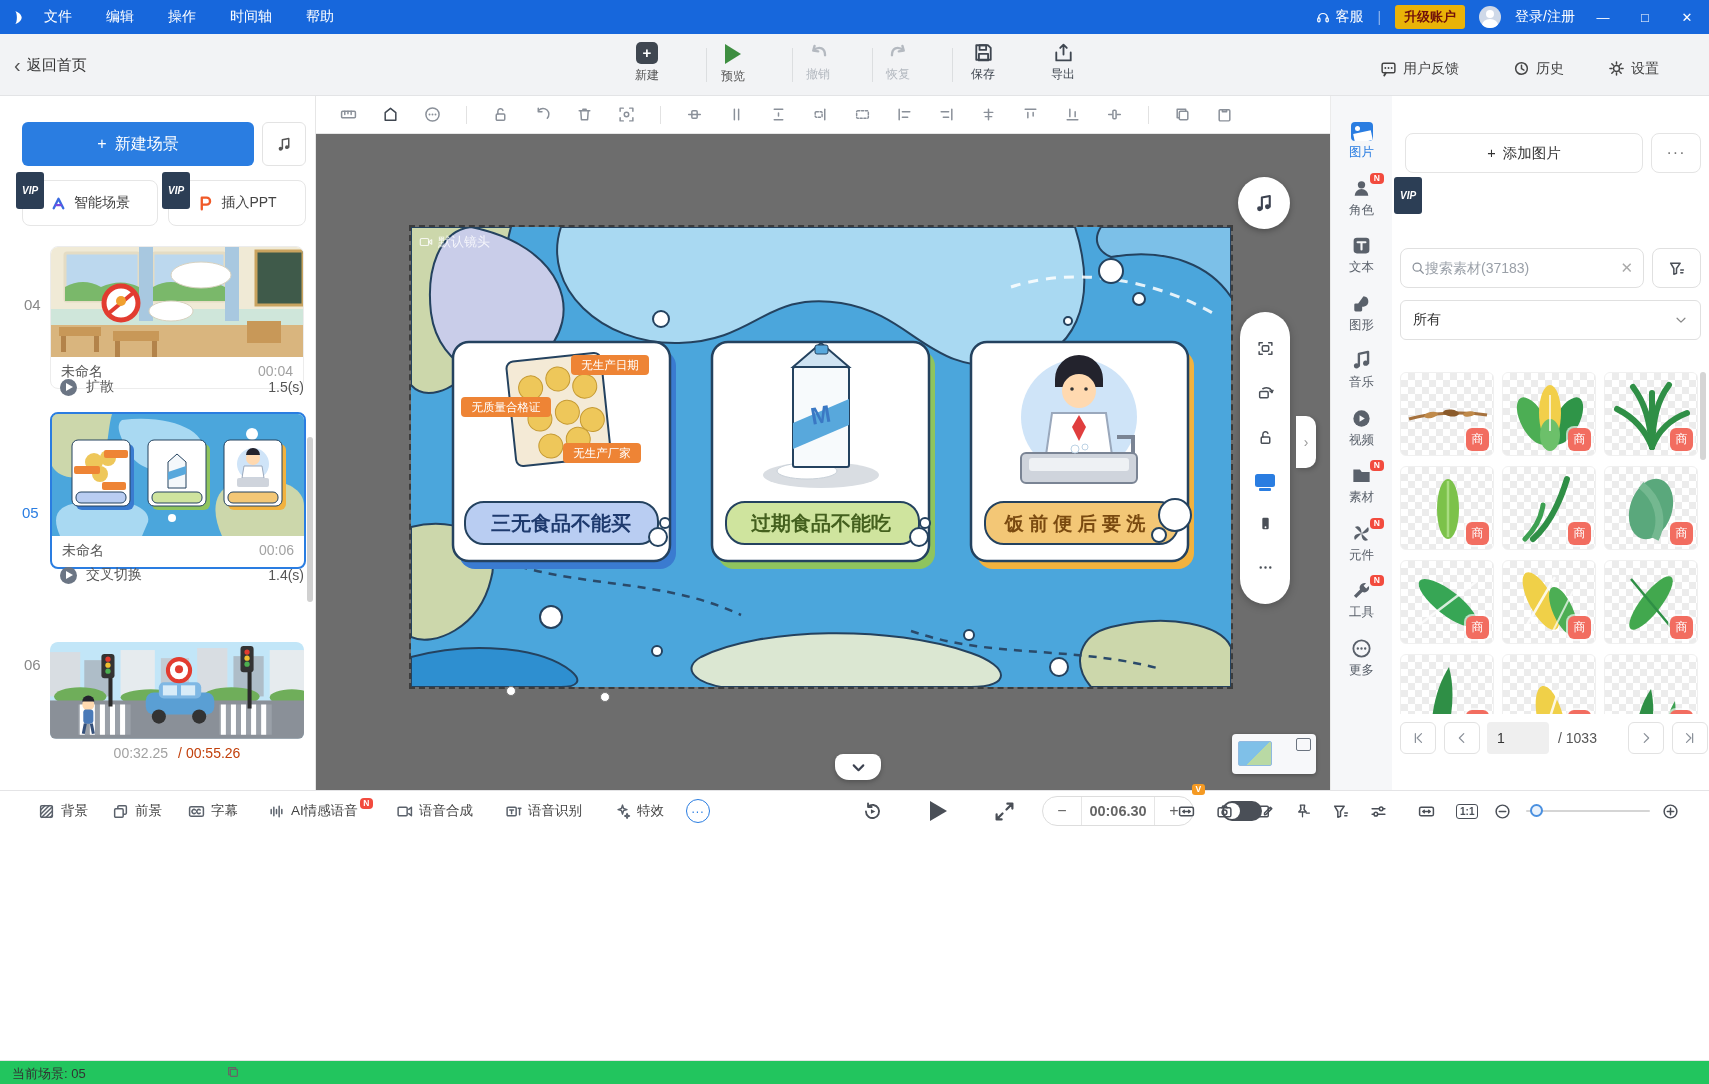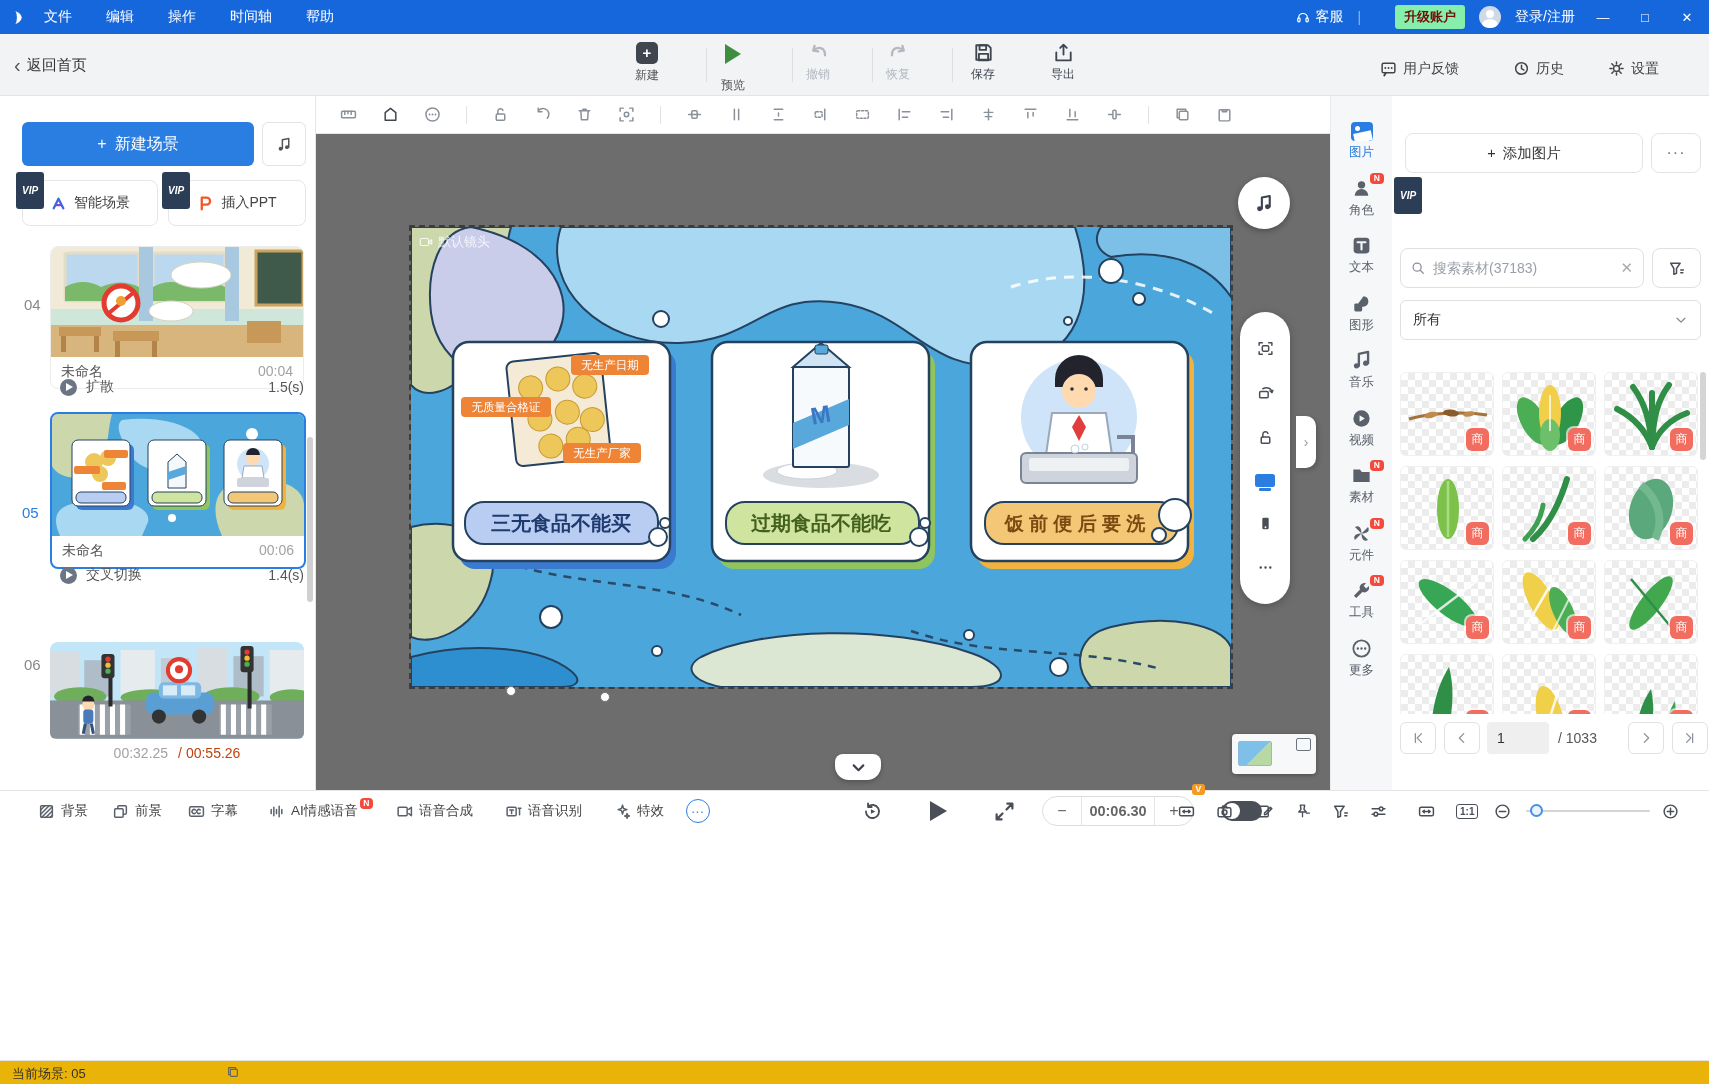--- a/index.html
+++ b/index.html
@@ -8,21 +8,21 @@
   .icn { display:inline-flex; align-items:center; justify-content:center; }
   .icn svg { width:17px; height:17px; stroke:currentColor; fill:none; stroke-width:1.4; stroke-linecap:round; stroke-linejoin:round; }
   .icn.sm svg { width:14px; height:14px; }
   .icn.lg svg { width:21px; height:21px; }
 
   
   #menubar { position:absolute; left:0; top:0; width:1709px; height:34px; background:#1767dc; display:flex; align-items:center; color:#fff; font-size:14px; z-index:30; }
   .menu-item { padding:0 17px; cursor:default; }
   #menu-title { position:absolute; left:0; right:0; text-align:center; font-size:14px; pointer-events:none; }
   #menu-right { position:absolute; right:8px; top:0; height:34px; display:flex; align-items:center; gap:14px; }
-  .upgrade-btn { background:#86efac; color:#70100b; font-weight:bold; padding:3px 9px; border-radius:3px; font-size:13px;margin-left:20px; }
+  .upgrade-btn { background:#eab308; color:#70100b; font-weight:bold; padding:3px 9px; border-radius:3px; font-size:13px; }
   .avatar { width:22px; height:22px; border-radius:50%; background:#cfd9e8; position:relative; overflow:hidden; }
   .avatar:before { content:""; position:absolute; left:7px; top:4px; width:8px; height:8px; border-radius:50%; background:#fff; }
   .avatar:after { content:""; position:absolute; left:3px; top:13px; width:16px; height:12px; border-radius:50%; background:#fff; }
   .winbtn { width:28px; text-align:center; font-size:13px; }
 
   
   #toolbar2 { position:absolute; left:0; top:34px; width:1709px; height:62px; background:#f2f3f5; border-bottom:1px solid #e3e4e6; }
   .tb-item { position:absolute; top:8px; display:flex; flex-direction:column; align-items:center; gap:3px; font-size:12px; color:#555; width:60px; }
   .tb-item.disabled { color:#b4b9c0; }
   .tb-sep { position:absolute; top:14px; width:1px; height:34px; background:#dcdee0; }
@@ -74,21 +74,21 @@
   .n-badge { position:absolute; top:-5px; right:6px; background:#f24b3e; color:#fff; font-size:8.5px; font-weight:bold; padding:0 3.5px; border-radius:4px; line-height:11px; }
   .imgtab-ic { width:22px; height:19px; background:#2a7de1; border-radius:4px; position:relative; overflow:hidden; }
   .imgtab-ic:before { content:""; position:absolute; left:4px; top:4px; width:5px; height:5px; border-radius:50%; background:#fff; }
   .imgtab-ic:after { content:""; position:absolute; left:3px; top:10px; width:18px; height:10px; background:#fff; transform:rotate(-12deg); }
 
   
   #rightpanel { position:absolute; left:1392px; top:96px; width:317px; height:694px; background:#fff; }
   #add-image-btn { position:absolute; left:1405px; top:133px; width:238px; height:40px; border:1px solid #e4e4e4; border-radius:8px; background:#fff; display:flex; align-items:center; justify-content:center; gap:7px; font-size:14.5px; color:#333; }
   #asset-more-btn { position:absolute; left:1651px; top:133px; width:50px; height:40px; border:1px solid #e4e4e4; border-radius:8px; background:#fff; color:#777; font-size:16px; display:flex; align-items:center; justify-content:center; letter-spacing:1px; }
   #ai-banner { position:absolute; left:1400px; top:184px; width:301px; height:52px; border-radius:8px; background:linear-gradient(90deg,#7e94ee,#9ab1f7); color:#fff; font-size:15px; font-weight:bold; display:flex; align-items:center; padding-left:16px; overflow:visible; }
-  #search-box { position:absolute; left:1400px; top:248px; width:244px; height:40px; border:1px solid #e0e0e0; border-radius:8px; display:flex; align-items:center; padding:0 10px; gap:8px; color:#8a9099; }
+  #search-box { position:absolute; left:1400px; top:248px; width:244px; height:40px; border:1px solid #e0e0e0; border-radius:8px; display:flex; align-items:center; padding:0 10px; color:#8a9099; }
   #search-box input { border:none; outline:none; flex:1; font-size:14px; color:#555; font-family:inherit; min-width:0; }
   #search-box input::placeholder { color:#9aa0a8; }
   #filter-btn { position:absolute; left:1652px; top:248px; width:49px; height:40px; border:1px solid #e0e0e0; border-radius:8px; display:flex; align-items:center; justify-content:center; color:#4a4f57; }
   #category-dd { position:absolute; left:1400px; top:300px; width:301px; height:40px; border:1px solid #e0e0e0; border-radius:6px; display:flex; align-items:center; justify-content:space-between; padding:0 12px; font-size:14px; color:#333; }
   #gridwrap { position:absolute; left:1396px; top:372px; width:310px; height:342px; overflow:hidden; }
   .cell { position:absolute; width:94px; height:84px; border-radius:6px; border:1px solid #f0f0f0; overflow:hidden;
           background-image:conic-gradient(#ececec 25%, #fff 0 50%, #ececec 0 75%, #fff 0); background-size:14px 14px; }
   .biz { position:absolute; right:4px; bottom:4px; width:23px; height:23px; background:#f26d60; border-radius:6px; color:#fff; font-size:12px; display:flex; align-items:center; justify-content:center; box-shadow:0 0 0 2px rgba(255,255,255,.65); }
   .pager-btn { position:absolute; top:722px; height:32px; border:1px solid #e2e2e2; border-radius:6px; background:#fff; color:#8a9099; display:flex; align-items:center; justify-content:center; }
   #page-input { position:absolute; left:1487px; top:722px; width:62px; height:32px; background:#efefef; border:none; border-radius:4px; text-align:left; padding-left:10px; font-size:14px; color:#333; font-family:inherit; }
@@ -106,21 +106,21 @@
   #bb-toggle { position:absolute; left:1222px; top:10px; width:40px; height:20px; background:#4a4f57; border-radius:10px; }
   #bb-toggle:before { content:""; position:absolute; left:2px; top:2px; width:16px; height:16px; background:#fff; border-radius:50%; }
   .v-badge { position:absolute; left:14px; top:-7px; background:#f59a23; color:#fff; font-size:8.5px; font-weight:bold; padding:0 3.5px; border-radius:3px; line-height:11px; }
   #zoom-line { position:absolute; left:1526px; top:19px; width:124px; height:2px; background:#d5d5d5; border-radius:1px; }
   #zoom-knob { position:absolute; left:1530px; top:13px; width:13px; height:13px; border-radius:50%; background:#eaf2fc; border:2px solid #4a90e0; }
 
   
   #timeline { position:absolute; left:0; top:830px; width:1709px; height:230px; background:#fff; }
 
   
-  #statusbar { position:absolute; left:0; top:1060px; width:1709px; height:24px; background:#eab308; border-top:1px solid #e4e4e4; z-index:10; font-size:13px; color:#333; }
+  #statusbar { position:absolute; left:0; top:1060px; width:1709px; height:24px; background:#22c55e; border-top:1px solid #e4e4e4; z-index:10; font-size:13px; color:#333; }
 </style>
 </head>
 <body>
 
 <div id="app">
 
   <div id="menubar">
     <span class="icn" style="margin-left:10px;color:#fff">
         <svg viewBox="0 0 16 16">
           <path d="M5 2c4 1 6 4 6 6s-2 5-6 6c2-2 2-10 0-12z" fill="#fff" stroke="none"></path>
@@ -157,21 +157,21 @@
       <span style="font-size:20px;color:#555">‹</span>
       <span>返回首页</span>
     </div>
     <div class="tb-item" style="left:617px">
       <span class="newdoc-ic">+</span>
         <span>新建</span>
     </div>
     <div class="tb-sep" style="left:706px"></div>
     <div class="tb-item" style="left:703px">
       <span class="play-green" style="margin-top:2px"></span>
-        <span style="margin-top:10px">预览</span>
+        <span style="margin-top:1px">预览</span>
     </div>
     <div class="tb-sep" style="left:792px"></div>
     <div class="tb-item disabled" style="left:788px">
       <span class="icn lg">
           <svg viewBox="0 0 16 16">
             <path d="M4 6.5c5-4 9-1.5 9 3.5M4 6.5l1-3.5M4 6.5l3.8.6" stroke-width="1.8"></path>
           </svg>
         </span>
       <span>撤销</span>
     </div>

